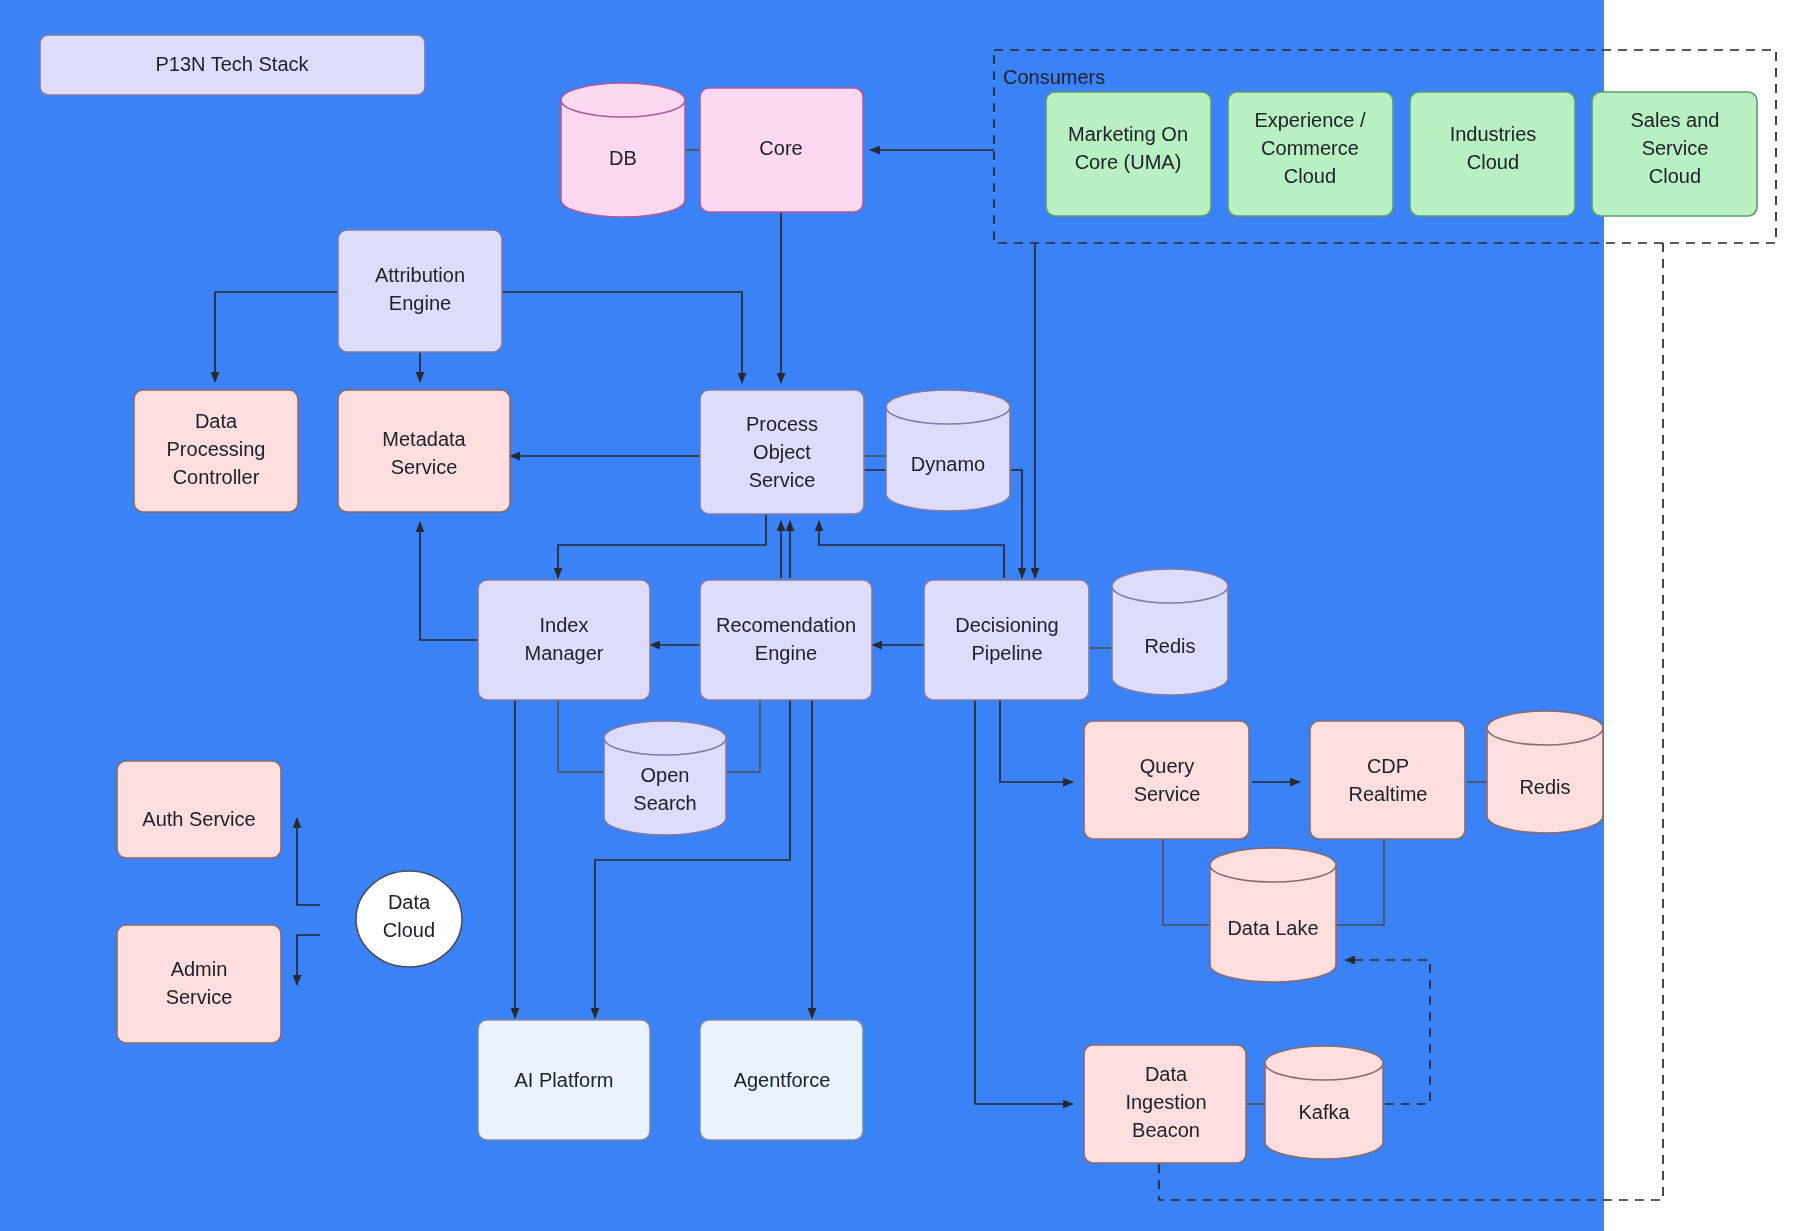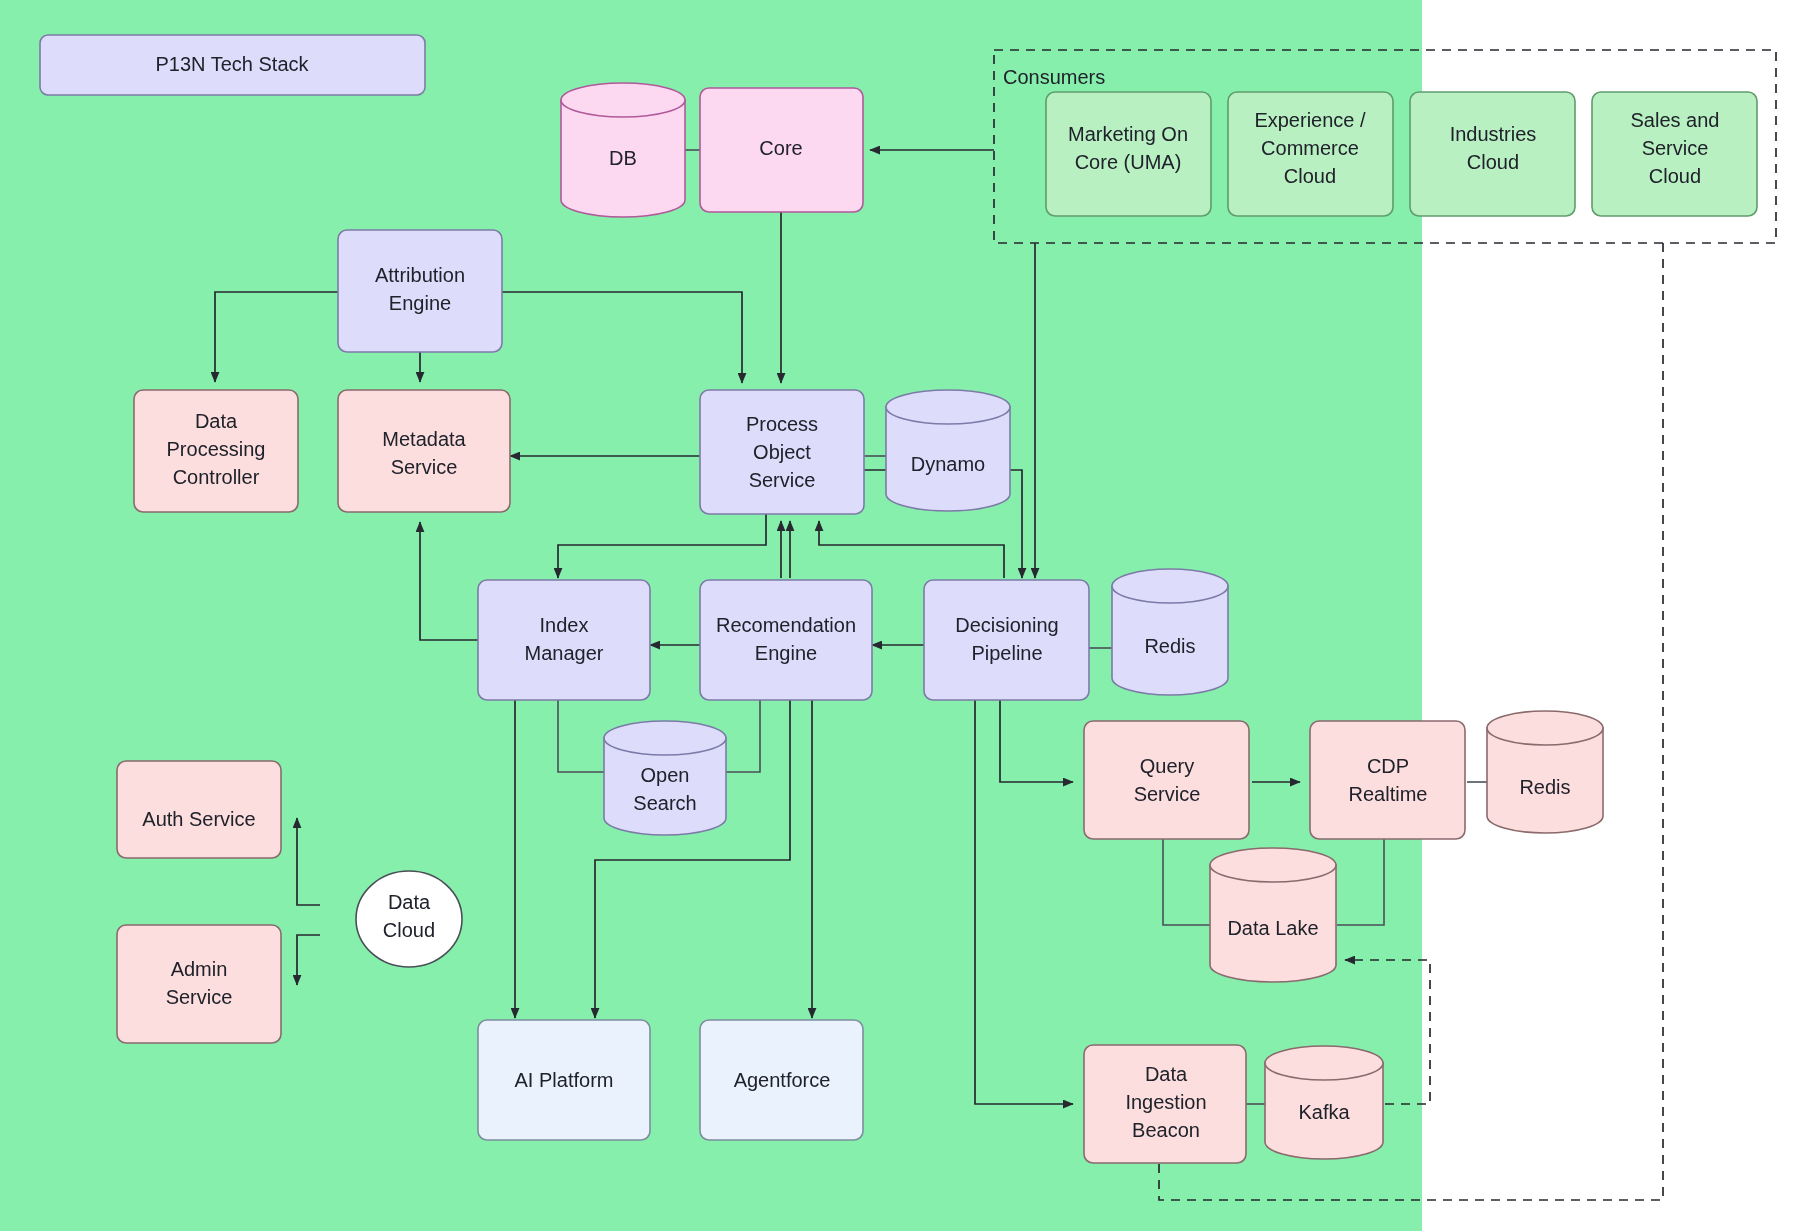--- a/index.html
+++ b/index.html
@@ -1,17 +1,17 @@
 <!DOCTYPE html>
 <html><head>
 <meta charset="utf-8">
 <style>
   html,body{margin:0;padding:0;background:#ffffff;}
   body{width:1800px;height:1231px;font-family:"Liberation Sans",sans-serif;overflow:hidden;}
-  #stage{position:relative;width:1422px;height:1231px;background:#86efac;}
+  #stage{position:relative;width:1604px;height:1231px;background:#3b82f6;}
   svg#diagram{position:absolute;top:0;left:0;width:1800px;height:1231px;display:block;}
   .nodeLabel{font-family:"Liberation Sans",sans-serif;font-size:20px;fill:#20222b;text-anchor:middle;dominant-baseline:middle;}
   .groupLabel{font-family:"Liberation Sans",sans-serif;font-size:20px;fill:#20222b;}
   .edge{fill:none;stroke:#26292f;stroke-width:1.7;}
   .edge-dashed{fill:none;stroke:#26292f;stroke-width:1.7;stroke-dasharray:9 7;}
   .plainlink{fill:none;stroke:#4a4f57;stroke-width:1.6;}
   .boxshape{stroke-width:1.6;}
   .cylbody{stroke-width:1.6;}
 </style>
 </head>

